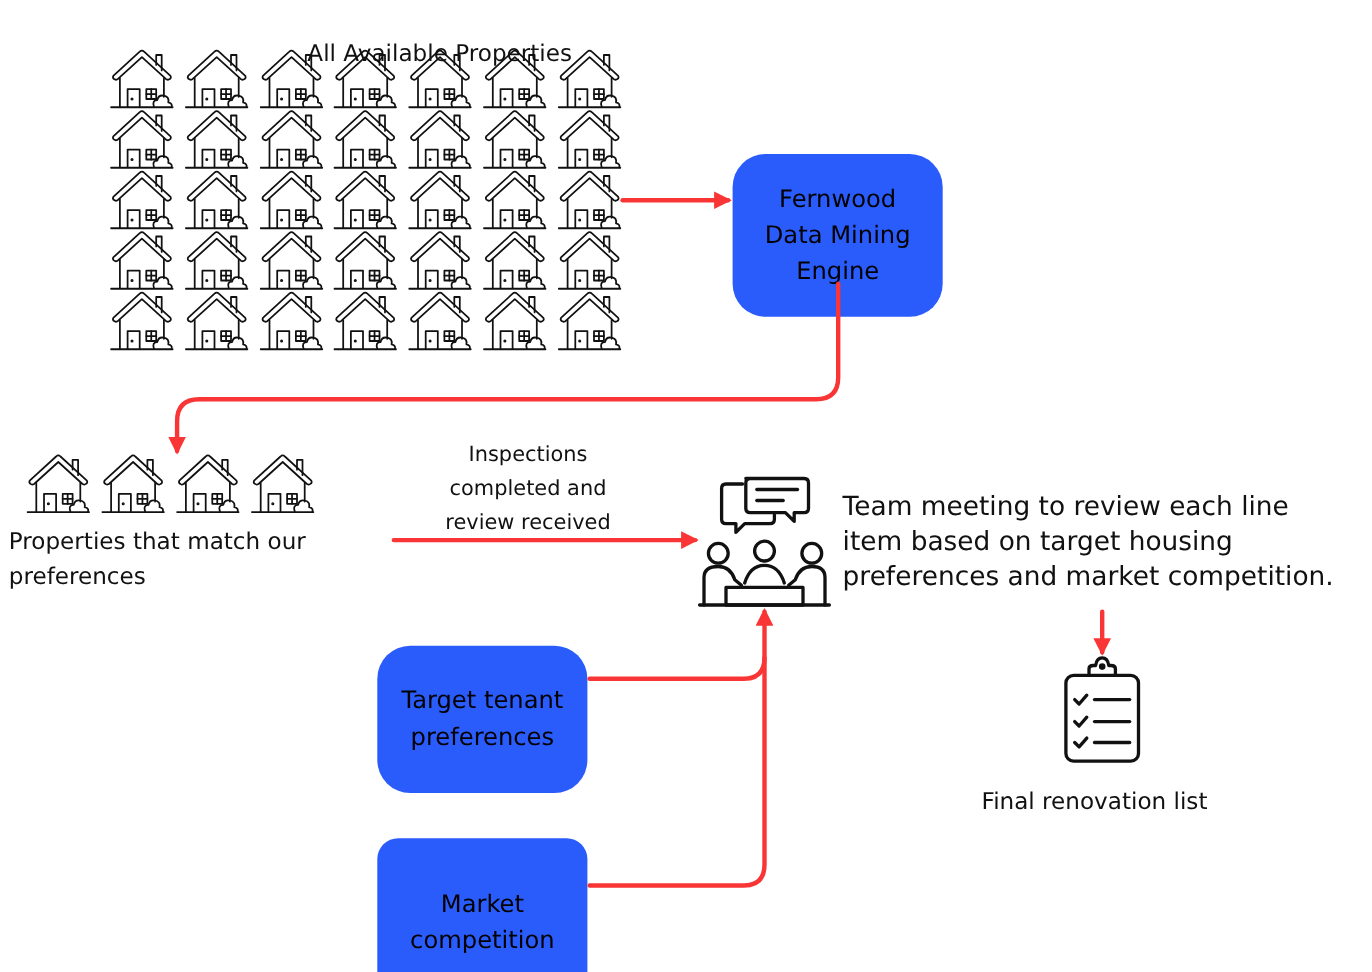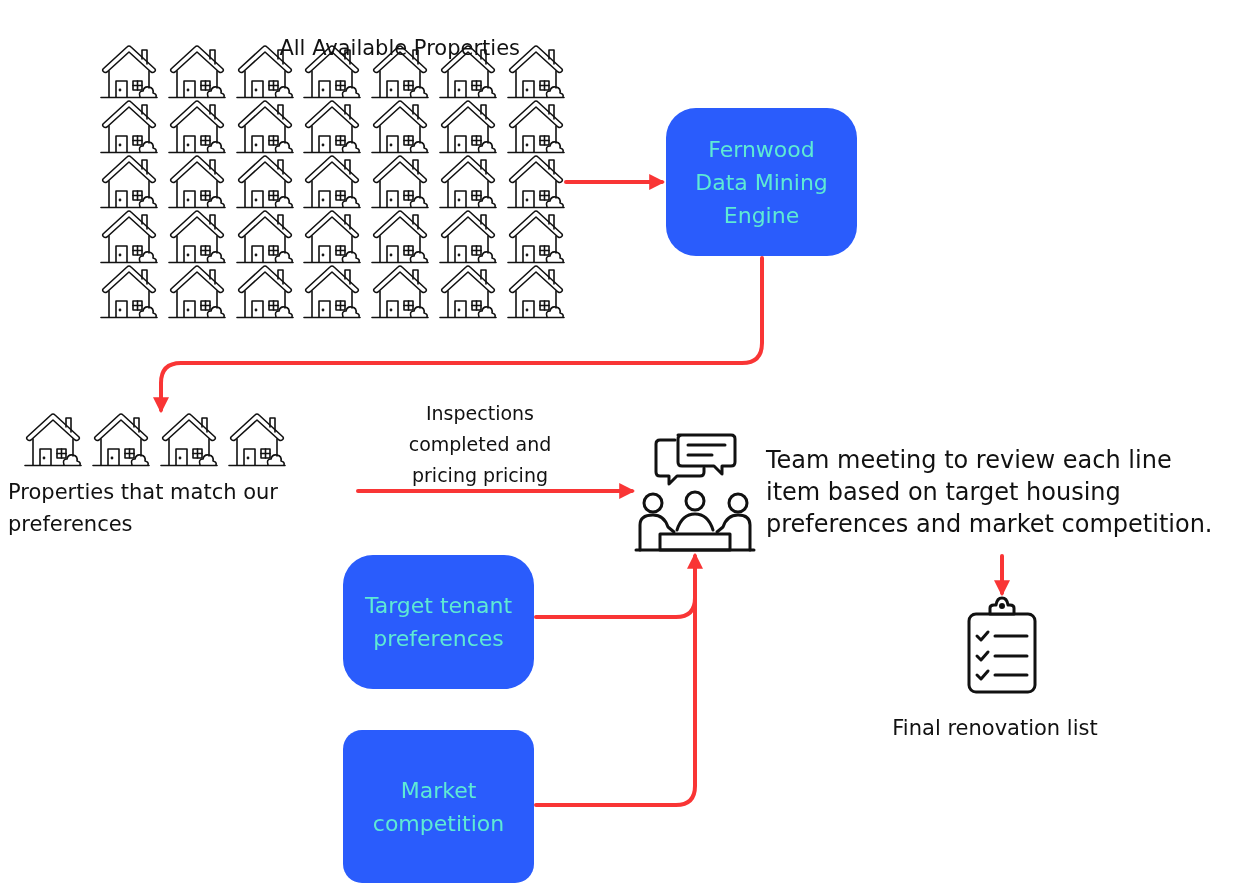--- a/index.html
+++ b/index.html
@@ -2,23 +2,23 @@
 <html><head>
 <meta charset="utf-8">
 <style>
   html, body { margin: 0; padding: 0; background: #ffffff; }
   body { width: 1247px; height: 884px; position: relative; overflow: hidden;
          font-family: "DejaVu Sans", sans-serif; color: #111111; }
   .abs { position: absolute; }
   .title { left: 150px; top: 4px; width: 370px; text-align: right; font-size: 21px; margin-top: 32px; }
   .grid { left: 100px; top: 44px; width: 470px; height: 280px; }
   .house { position: absolute; width: 58px; height: 56px; }
-  .box { background: #2a5cfc; color: #5eead4; border-radius: 30px; display: flex;
+  .box { background: #2a5cfc; color: #000000; border-radius: 30px; display: flex;
          align-items: center; justify-content: center; text-align: center; font-size: 22px;
-         line-height: 33px; }
+         line-height: 33px; margin-top: 32px; }
   .engine { left: 666px; top: 108px; width: 191px; height: 148px; }
   .pref { left: 343px; top: 555px; width: 191px; height: 134px; }
   .market { left: 343px; top: 730px; width: 191px; height: 153px; border-radius: 19px; }
   .matchtext { left: 8px; top: 476px; width: 360px; font-size: 21px; line-height: 32px; }
   .inspect { left: 380px; top: 398px; width: 200px; text-align: center; font-size: 19px; line-height: 31px; }
   .meeting-text { left: 766px; top: 444px; width: 480px; font-size: 24px; line-height: 32px; }
   .final-text { left: 860px; top: 716px; width: 270px; text-align: center; font-size: 21px; }
   svg.overlay { position: absolute; left: 0; top: 0; }
   .smallhouses { left: 24px; top: 412px; width: 270px; height: 58px; }
 </style>
@@ -548,21 +548,21 @@
       </svg></div>
   </div>
 <div class="abs matchtext">
   <div>Properties that match our</div>
   <div>preferences</div>
 </div>
 
 <div class="abs inspect">
   <div>Inspections</div>
   <div>completed and</div>
-  <div>pricing pricing</div>
+  <div>review received</div>
 </div>
 
 <div class="abs meeting-text">
   <div>Team meeting to review each line</div>
   <div>item based on target housing</div>
   <div>preferences and market competition.</div>
 </div>
 
 <div class="abs box pref">
   <div>

